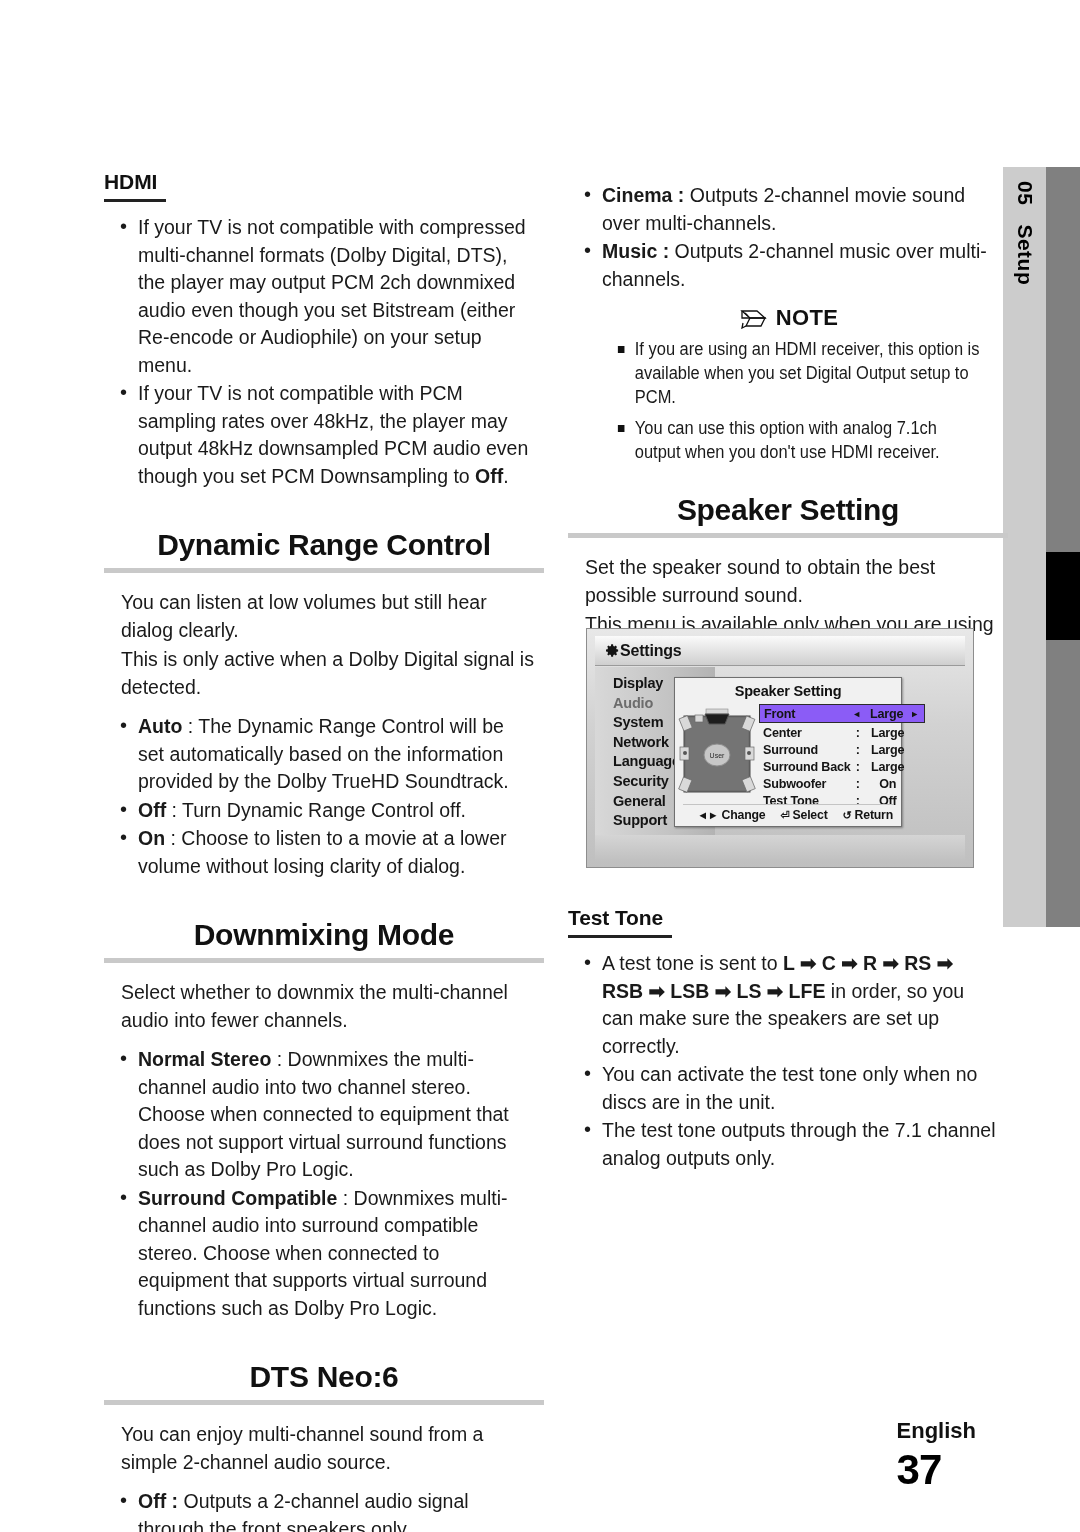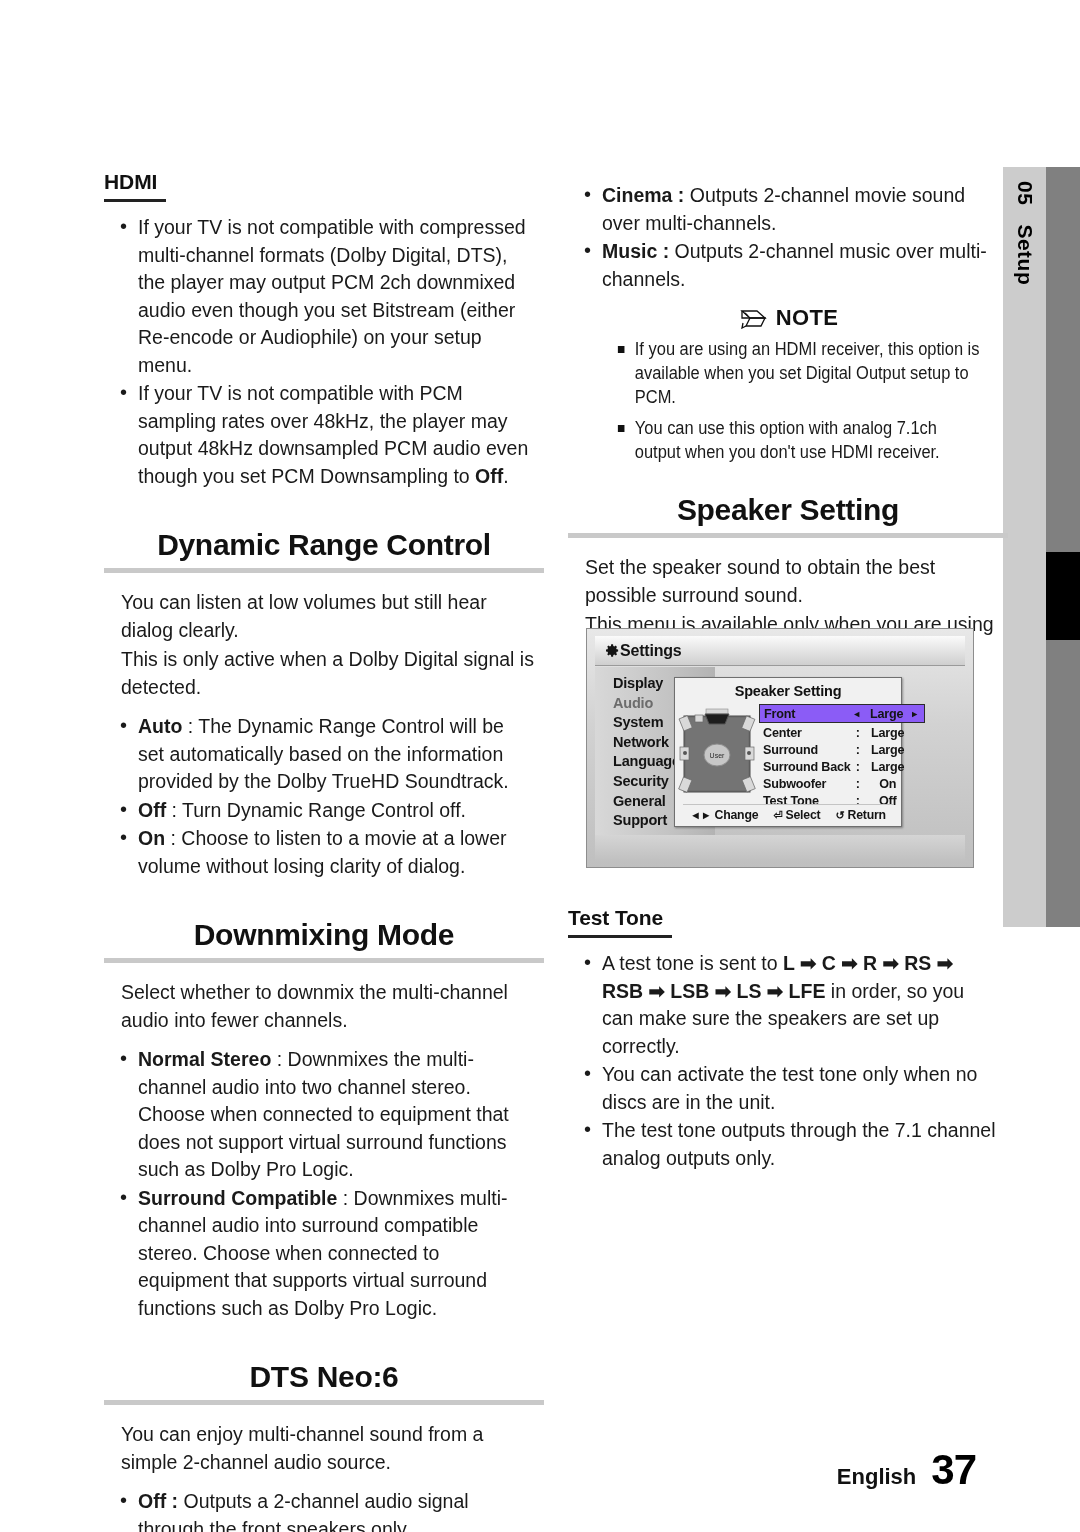--- a/index.html
+++ b/index.html
@@ -290,37 +290,38 @@
     height: 19px;
     margin-bottom: 1px;
   }
   .dialog-foot {
     position: absolute;
     left: 8px; right: 8px; bottom: 2px;
     height: 19px;
     border-top: 1px solid #c4c4c4;
     display: flex;
     align-items: center;
-    justify-content: center;
+    justify-content: flex-end;
     gap: 15px;
     font-size: 12.3px;
     font-weight: bold;
     color: #141414;
     letter-spacing: -0.2px;
   }
   .dialog-foot span.k { margin-right: 3px; font-size: 11px; }
 
   
   .footer {
     position: absolute;
     right: 104px;
     bottom: 38px;
     display: flex;
     align-items: baseline;
-    gap: 15px;
+    gap: 2px;
+    flex-direction: column;
   }
   .footer .lang { font-size: 22px; font-weight: bold; color: #111; }
   .footer .pg   { font-size: 42px; font-weight: bold; color: #000; letter-spacing: -1px; }
 </style>
 </head>
 <body>
 
 <div class="tab-light"></div>
 <div class="tab-dark"></div>
 <div class="tab-marker"></div>

